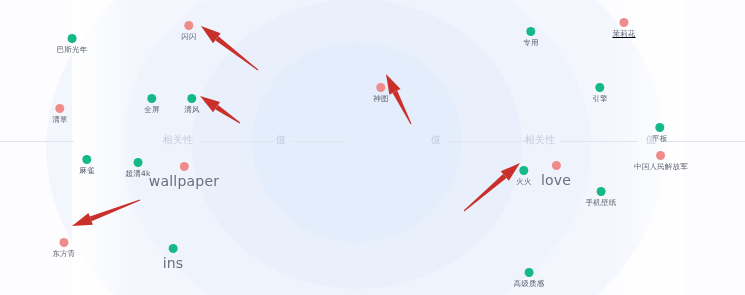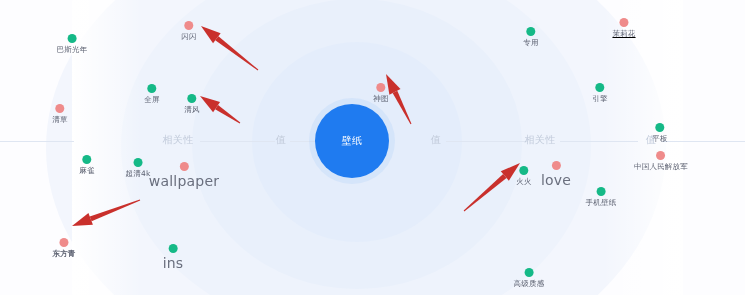--- a/index.html
+++ b/index.html
@@ -118,23 +118,20 @@
       <g>
         <polygon points="464.325395686728,211.37962830118263 463.674604313272,210.62037169881737 503.1228103817085,174.04176030296958 506.50692552367957,177.98989463526914" fill="#c9302c"></polygon>
         <polygon points="520,163 508.84977446812104,180.7232184037842 500.77996143726705,171.30843653445453" fill="#c9302c"></polygon>
       </g>
       <g>
         <polygon points="139.8214312668667,199.53297408257447 140.1785687331333,200.46702591742553 91.60959410931484,221.285785445281 89.75247928472858,216.42871590405534" fill="#c9302c"></polygon>
         <polygon points="72,226 88.46678440616884,213.06612929859145 92.89528898787458,224.64837205074488" fill="#c9302c"></polygon>
       </g>
     </svg>
 
-  <div class="center-node">
-    <span>壁纸</span>
-  </div>
 
   <div id="node-layer">
       <div class="node" style="left: 72px; top: 34px;">
         <span class="dot" style="background: rgb(21, 185, 135);"></span>
         <span class="lbl">巴斯光年</span>
       </div>
       <div class="node" style="left: 189px; top: 21px; text-align: center;">
         <span class="dot" style="background: rgb(239, 139, 139);"></span>
         <span class="lbl">闪闪</span>
       </div>
@@ -151,21 +148,21 @@
         <span class="lbl">神图</span>
       </div>
       <div class="node" style="left: 600px; top: 83px;">
         <span class="dot" style="background: rgb(21, 185, 135);"></span>
         <span class="lbl">引擎</span>
       </div>
       <div class="node" style="left: 60px; top: 104px;">
         <span class="dot" style="background: rgb(239, 139, 139);"></span>
         <span class="lbl">清覃</span>
       </div>
-      <div class="node" style="left: 152px; top: 84px;">
+      <div class="node" style="left: 152px; top: 94px;">
         <span class="dot" style="background: rgb(21, 185, 135);"></span>
         <span class="lbl">全屏</span>
       </div>
       <div class="node" style="left: 192px; top: 94px;">
         <span class="dot" style="background: rgb(21, 185, 135);"></span>
         <span class="lbl">清风</span>
       </div>
       <div class="node" style="left: 660px; top: 123px;">
         <span class="dot" style="background: rgb(21, 185, 135);"></span>
         <span class="lbl">平板</span>
@@ -191,21 +188,21 @@
         <span class="lbl">火火</span>
       </div>
       <div class="node latin" style="left: 556px; top: 161px;">
         <span class="dot" style="background: rgb(239, 139, 139);"></span>
         <span class="lbl">love</span>
       </div>
       <div class="node" style="left: 601px; top: 187px;">
         <span class="dot" style="background: rgb(21, 185, 135);"></span>
         <span class="lbl">手机壁纸</span>
       </div>
-      <div class="node" style="left: 64px; top: 238px; font-weight: bold;">
+      <div class="node" style="left: 64px; top: 238px;">
         <span class="dot" style="background: rgb(239, 139, 139);"></span>
         <span class="lbl">东方青</span>
       </div>
       <div class="node latin" style="left: 173px; top: 244px;">
         <span class="dot" style="background: rgb(21, 185, 135);"></span>
         <span class="lbl">ins</span>
       </div>
       <div class="node" style="left: 529px; top: 268px; text-align: center;">
         <span class="dot" style="background: rgb(21, 185, 135);"></span>
         <span class="lbl">高级质感</span>

